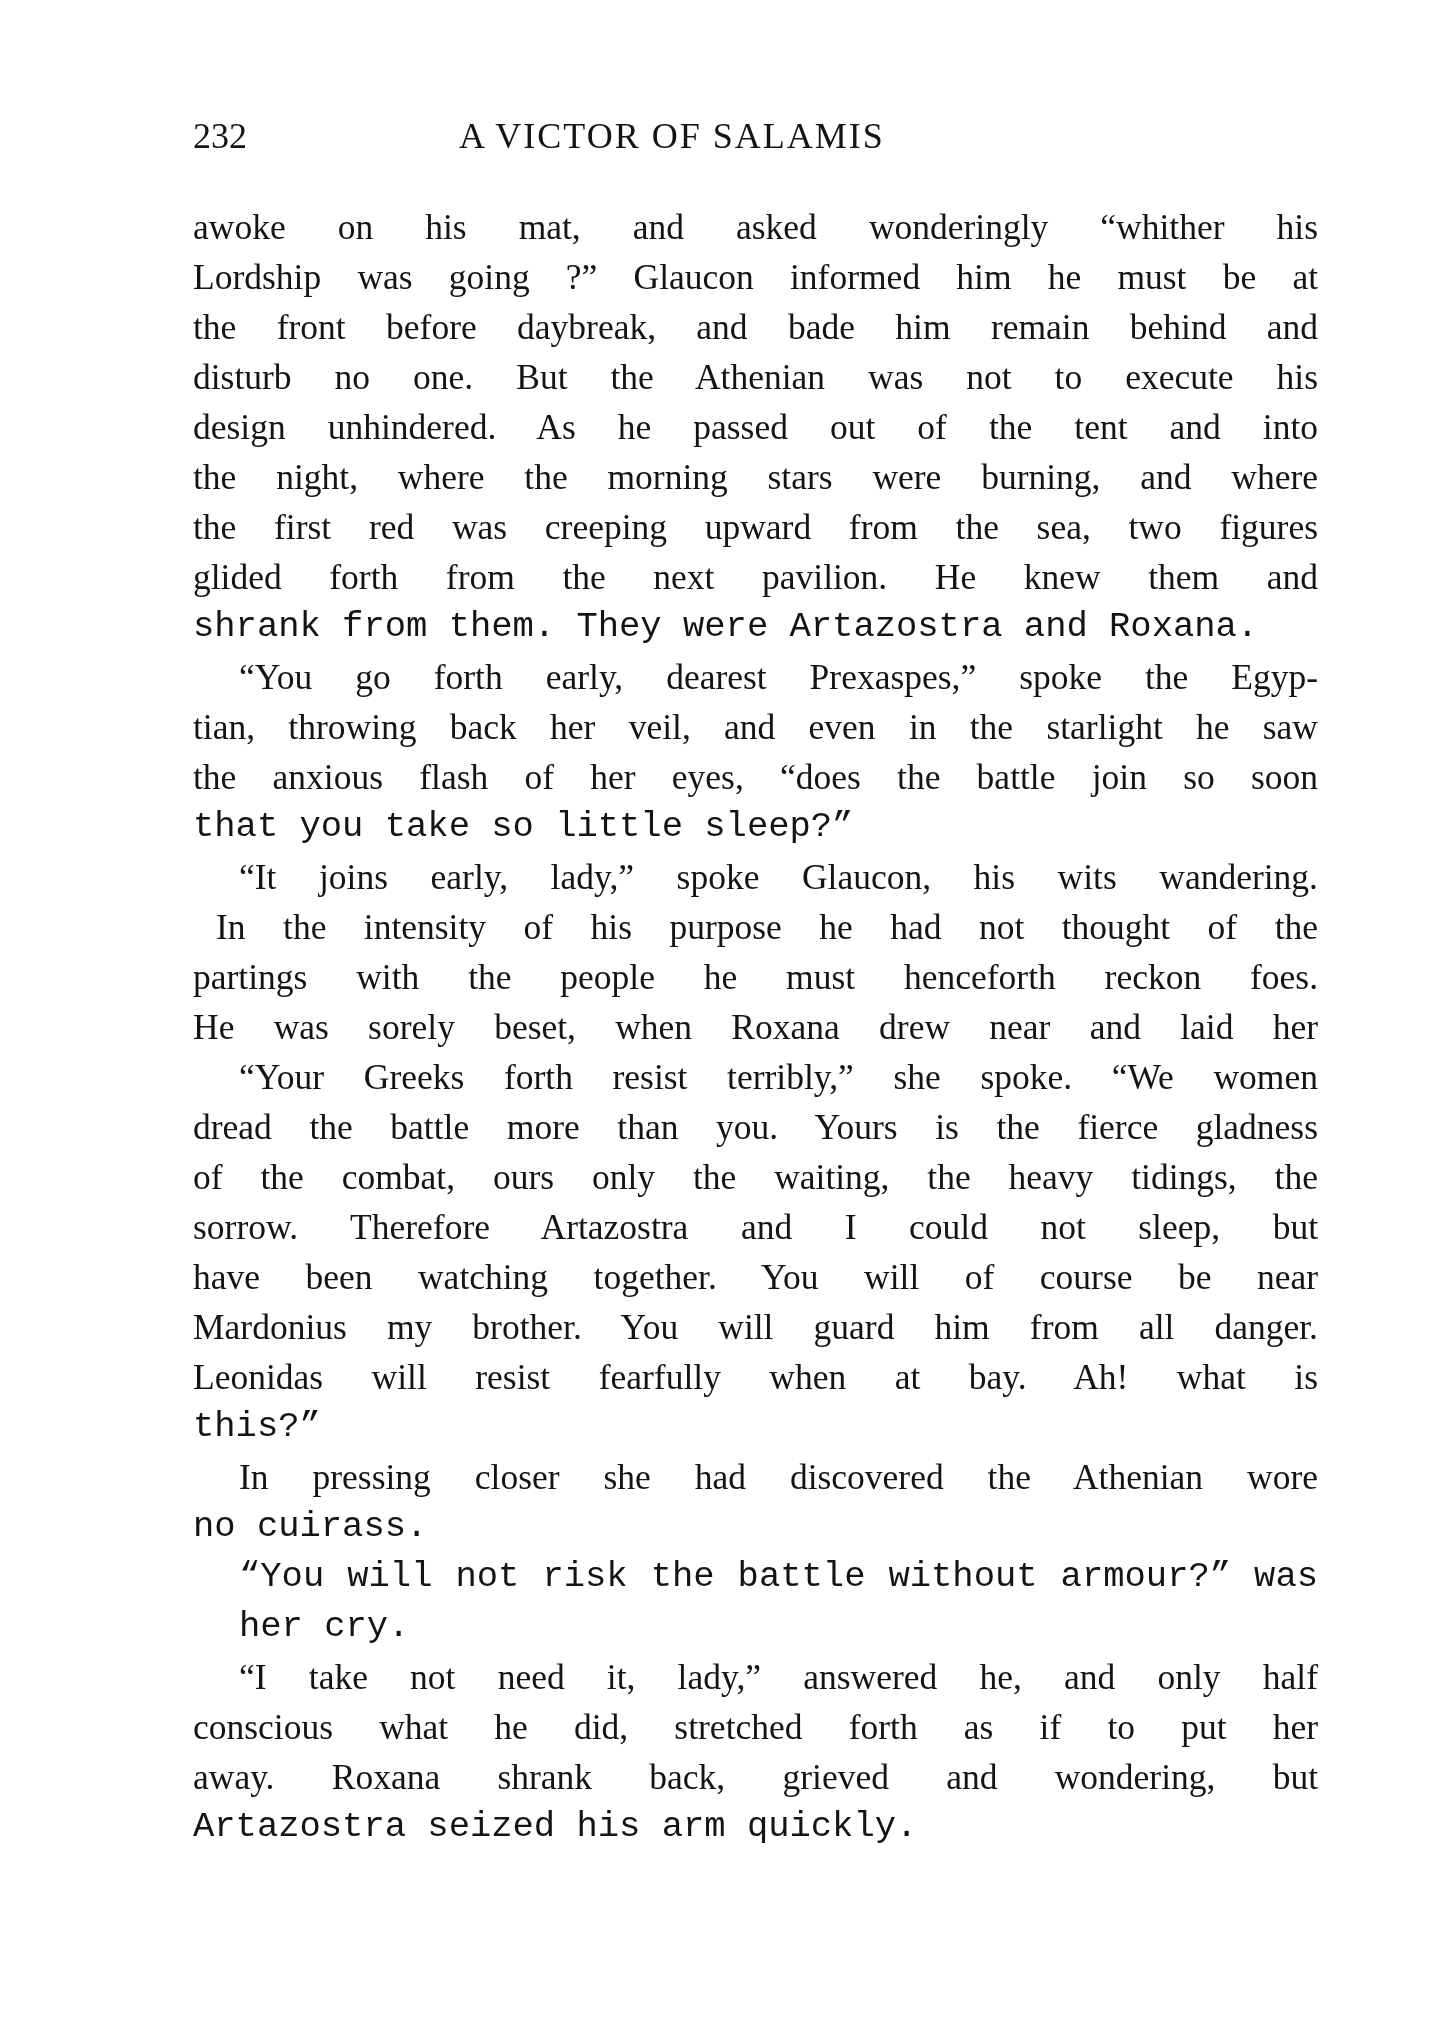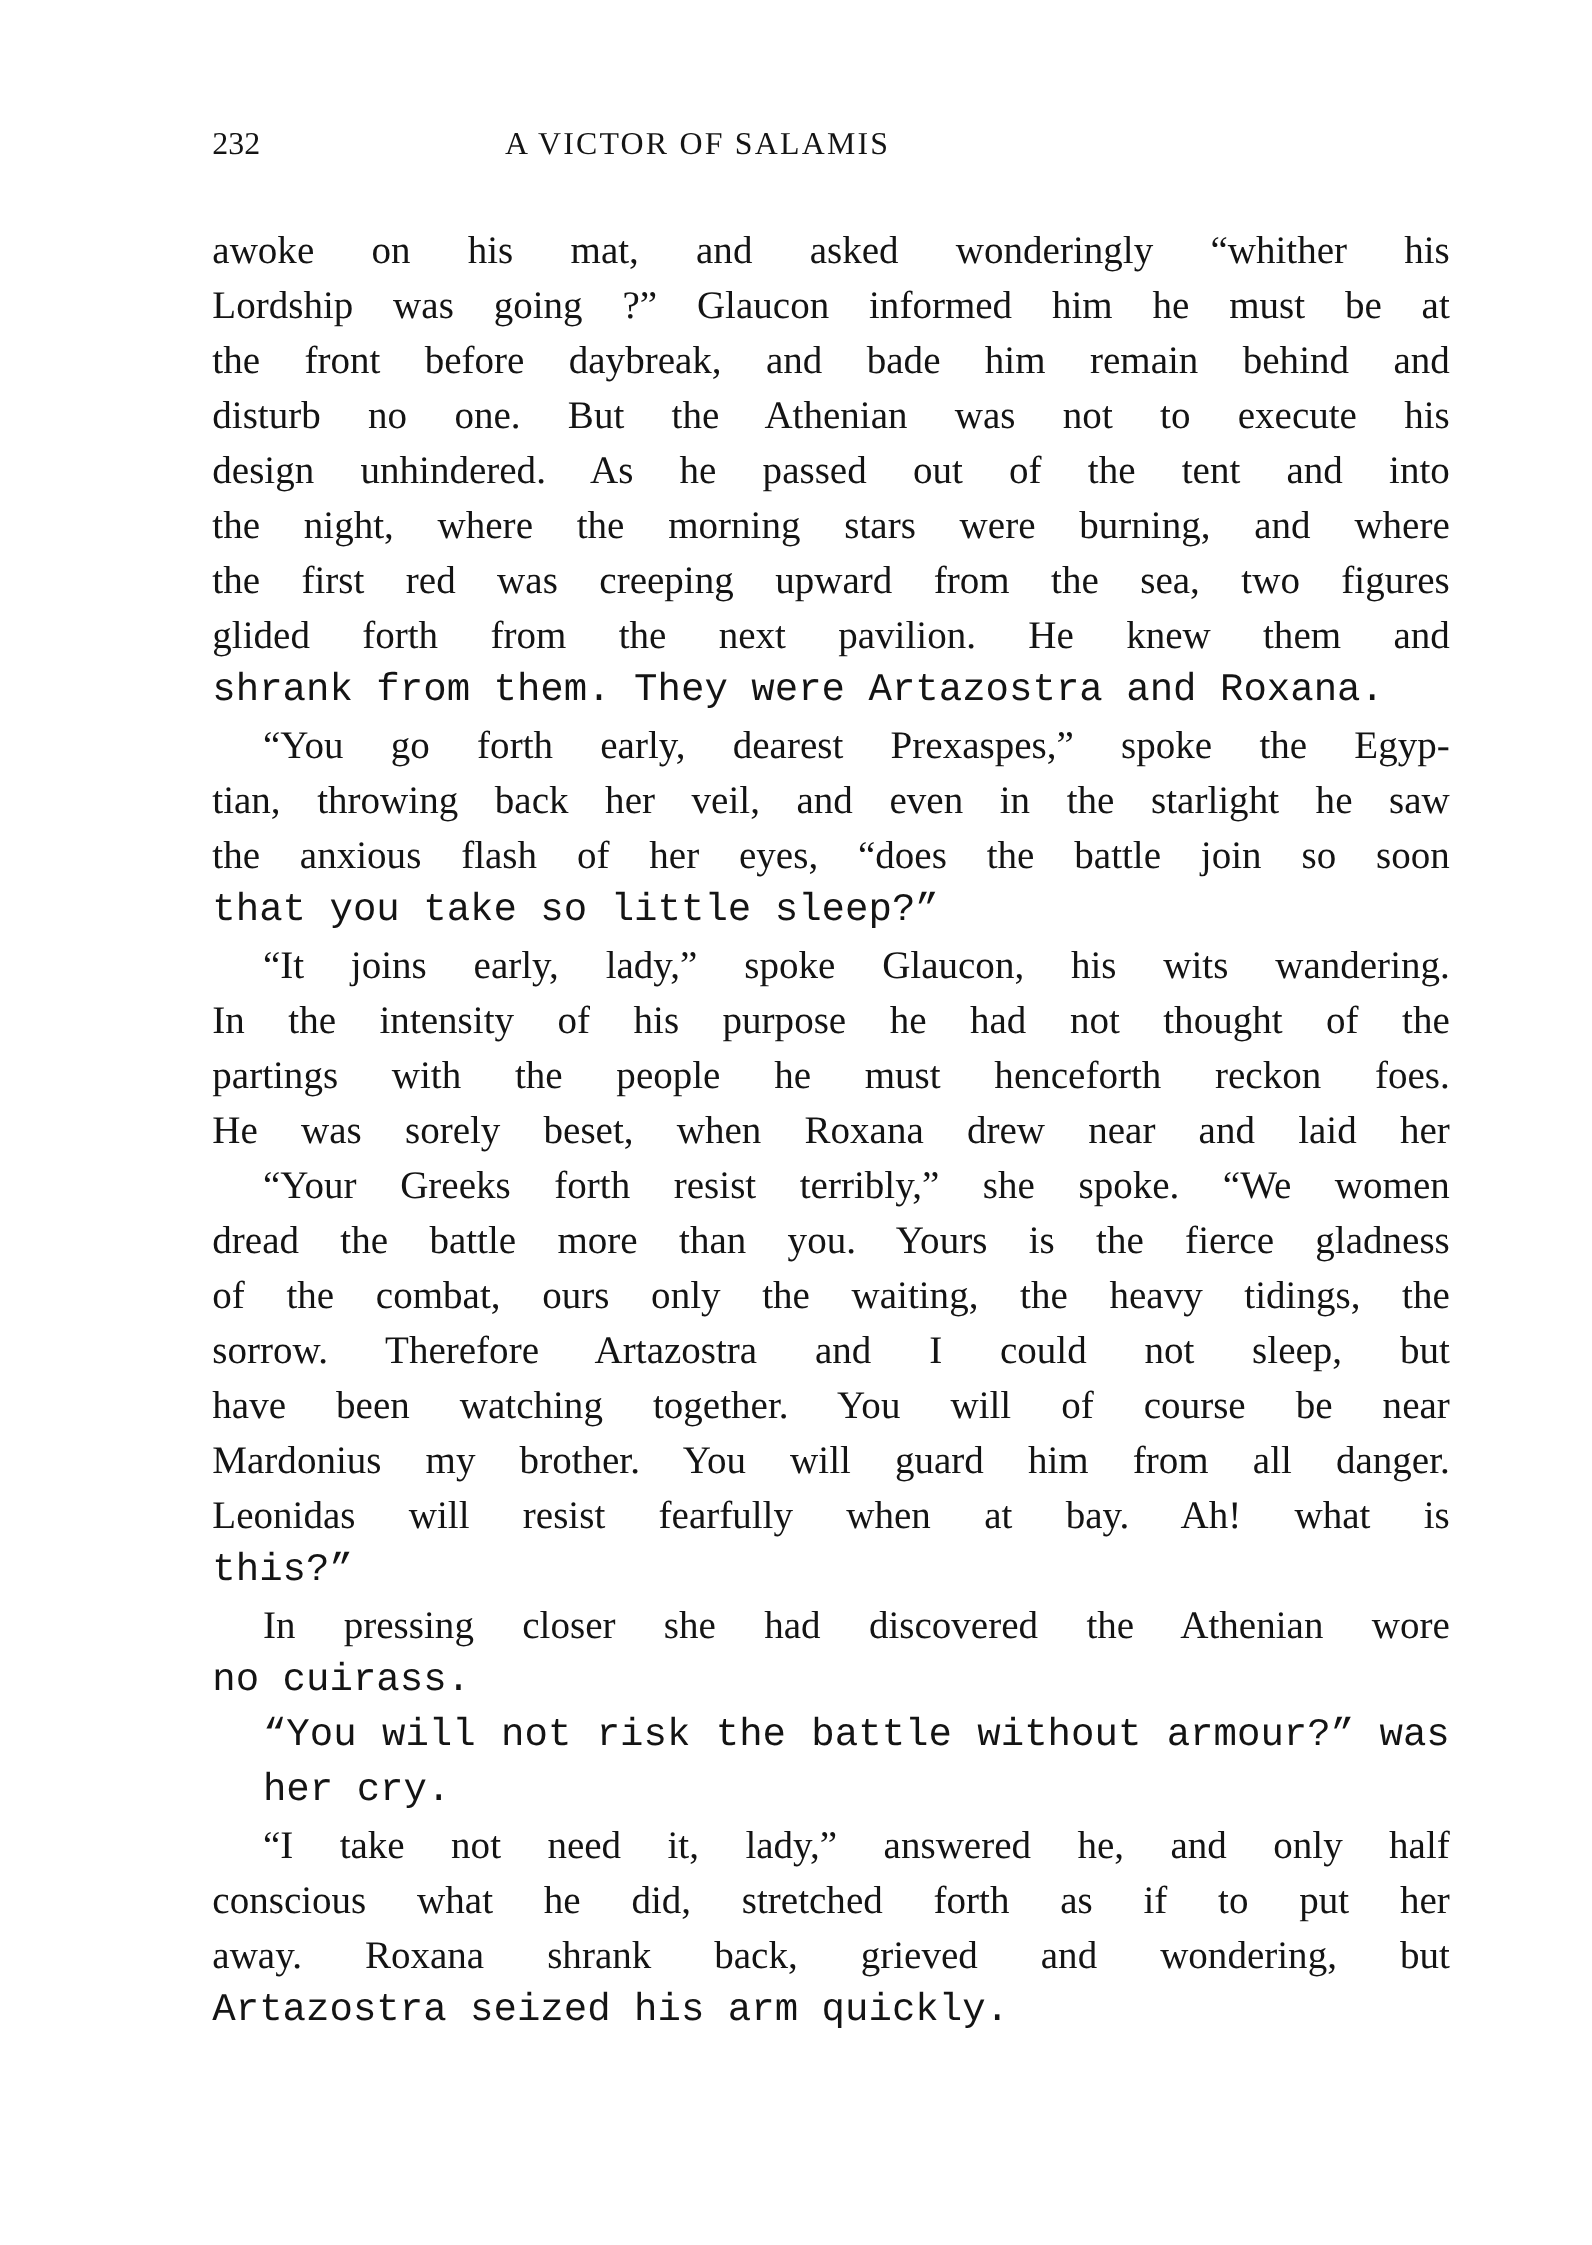--- a/index.html
+++ b/index.html
@@ -1,19 +1,19 @@
 <!DOCTYPE html>
 <html><head>
 <meta charset="utf-8">
 <style>
   html, body { margin: 0; padding: 0; background: #ffffff; }
   body { width: 1447px; height: 2041px; position: relative; overflow: hidden;
          font-family: "Liberation Serif", "DejaVu Serif", serif; color: #141414; }
   .page { position: absolute; left: 193px; top: 105px; width: 1125px; }
-  .running-head { position: relative; height: 60px; font-size: 29px; text-align: center; }
+  .running-head { position: relative; height: 60px; font-size: 36px; text-align: center; }
   .page-number { position: absolute; left: 0; top: 10px; }
   .book-title { position: absolute; left: 266px; top: 10px; letter-spacing: 2px; }
   .body-text { position: absolute; top: 97px; left: 0; width: 1125px;
                font-size: 35.5px; line-height: 50px; }
   .para { margin: 0; text-align: justify; text-align-last: left; }
   .para.indent { text-indent: 46px; }
   .line { display: block; text-align: justify; text-align-last: justify; white-space: nowrap; }
   .line.last { text-align-last: left; font-family: Liberation Mono, monospace; }
 </style>
 </head>
@@ -37,21 +37,21 @@
         <span class="line last" style="white-space: normal; text-indent: 0px;">shrank from them.  They were Artazostra and Roxana.</span>
       </div>
       <div class="para indent">
         <span class="line" style="padding-left: 46px; white-space: normal; text-indent: 0px;">“You go forth early, dearest Prexaspes,” spoke the Egyp-</span>
         <span class="line" style="white-space: normal; text-indent: 0px;">tian, throwing back her veil, and even in the starlight he saw</span>
         <span class="line" style="white-space: normal; text-indent: 0px;">the anxious flash of her eyes, “does the battle join so soon</span>
         <span class="line last" style="white-space: normal; text-indent: 0px;">that you take so little sleep?”</span>
       </div>
       <div class="para indent">
         <span class="line" style="padding-left: 46px; white-space: normal; text-indent: 0px;">“It joins early, lady,” spoke Glaucon, his wits wandering.</span>
-        <span class="line" style="white-space: normal; text-indent: 0px;">In the intensity of his purpose he had not thought of the</span>
+        <span class="line" style="white-space: normal; text-indent: 0px; margin-left: 23px;">In the intensity of his purpose he had not thought of the</span>
         <span class="line" style="white-space: normal; text-indent: 0px;">partings with the people he must henceforth reckon foes.</span>
         <span class="line" style="white-space: normal; text-indent: 0px;">He was sorely beset, when Roxana drew near and laid her</span>
       </div>
       <div class="para indent">
         <span class="line" style="padding-left: 46px; white-space: normal; text-indent: 0px;">“Your Greeks forth resist terribly,” she spoke.  “We women</span>
         <span class="line" style="white-space: normal; text-indent: 0px;">dread the battle more than you.  Yours is the fierce gladness</span>
         <span class="line" style="white-space: normal; text-indent: 0px;">of the combat, ours only the waiting, the heavy tidings, the</span>
         <span class="line" style="white-space: normal; text-indent: 0px;">sorrow.  Therefore Artazostra and I could not sleep, but</span>
         <span class="line" style="white-space: normal; text-indent: 0px;">have been watching together.  You will of course be near</span>
         <span class="line" style="white-space: normal; text-indent: 0px; font-family: Liberation Serif, serif;">Mardonius my brother.  You will guard him from all danger.</span>

